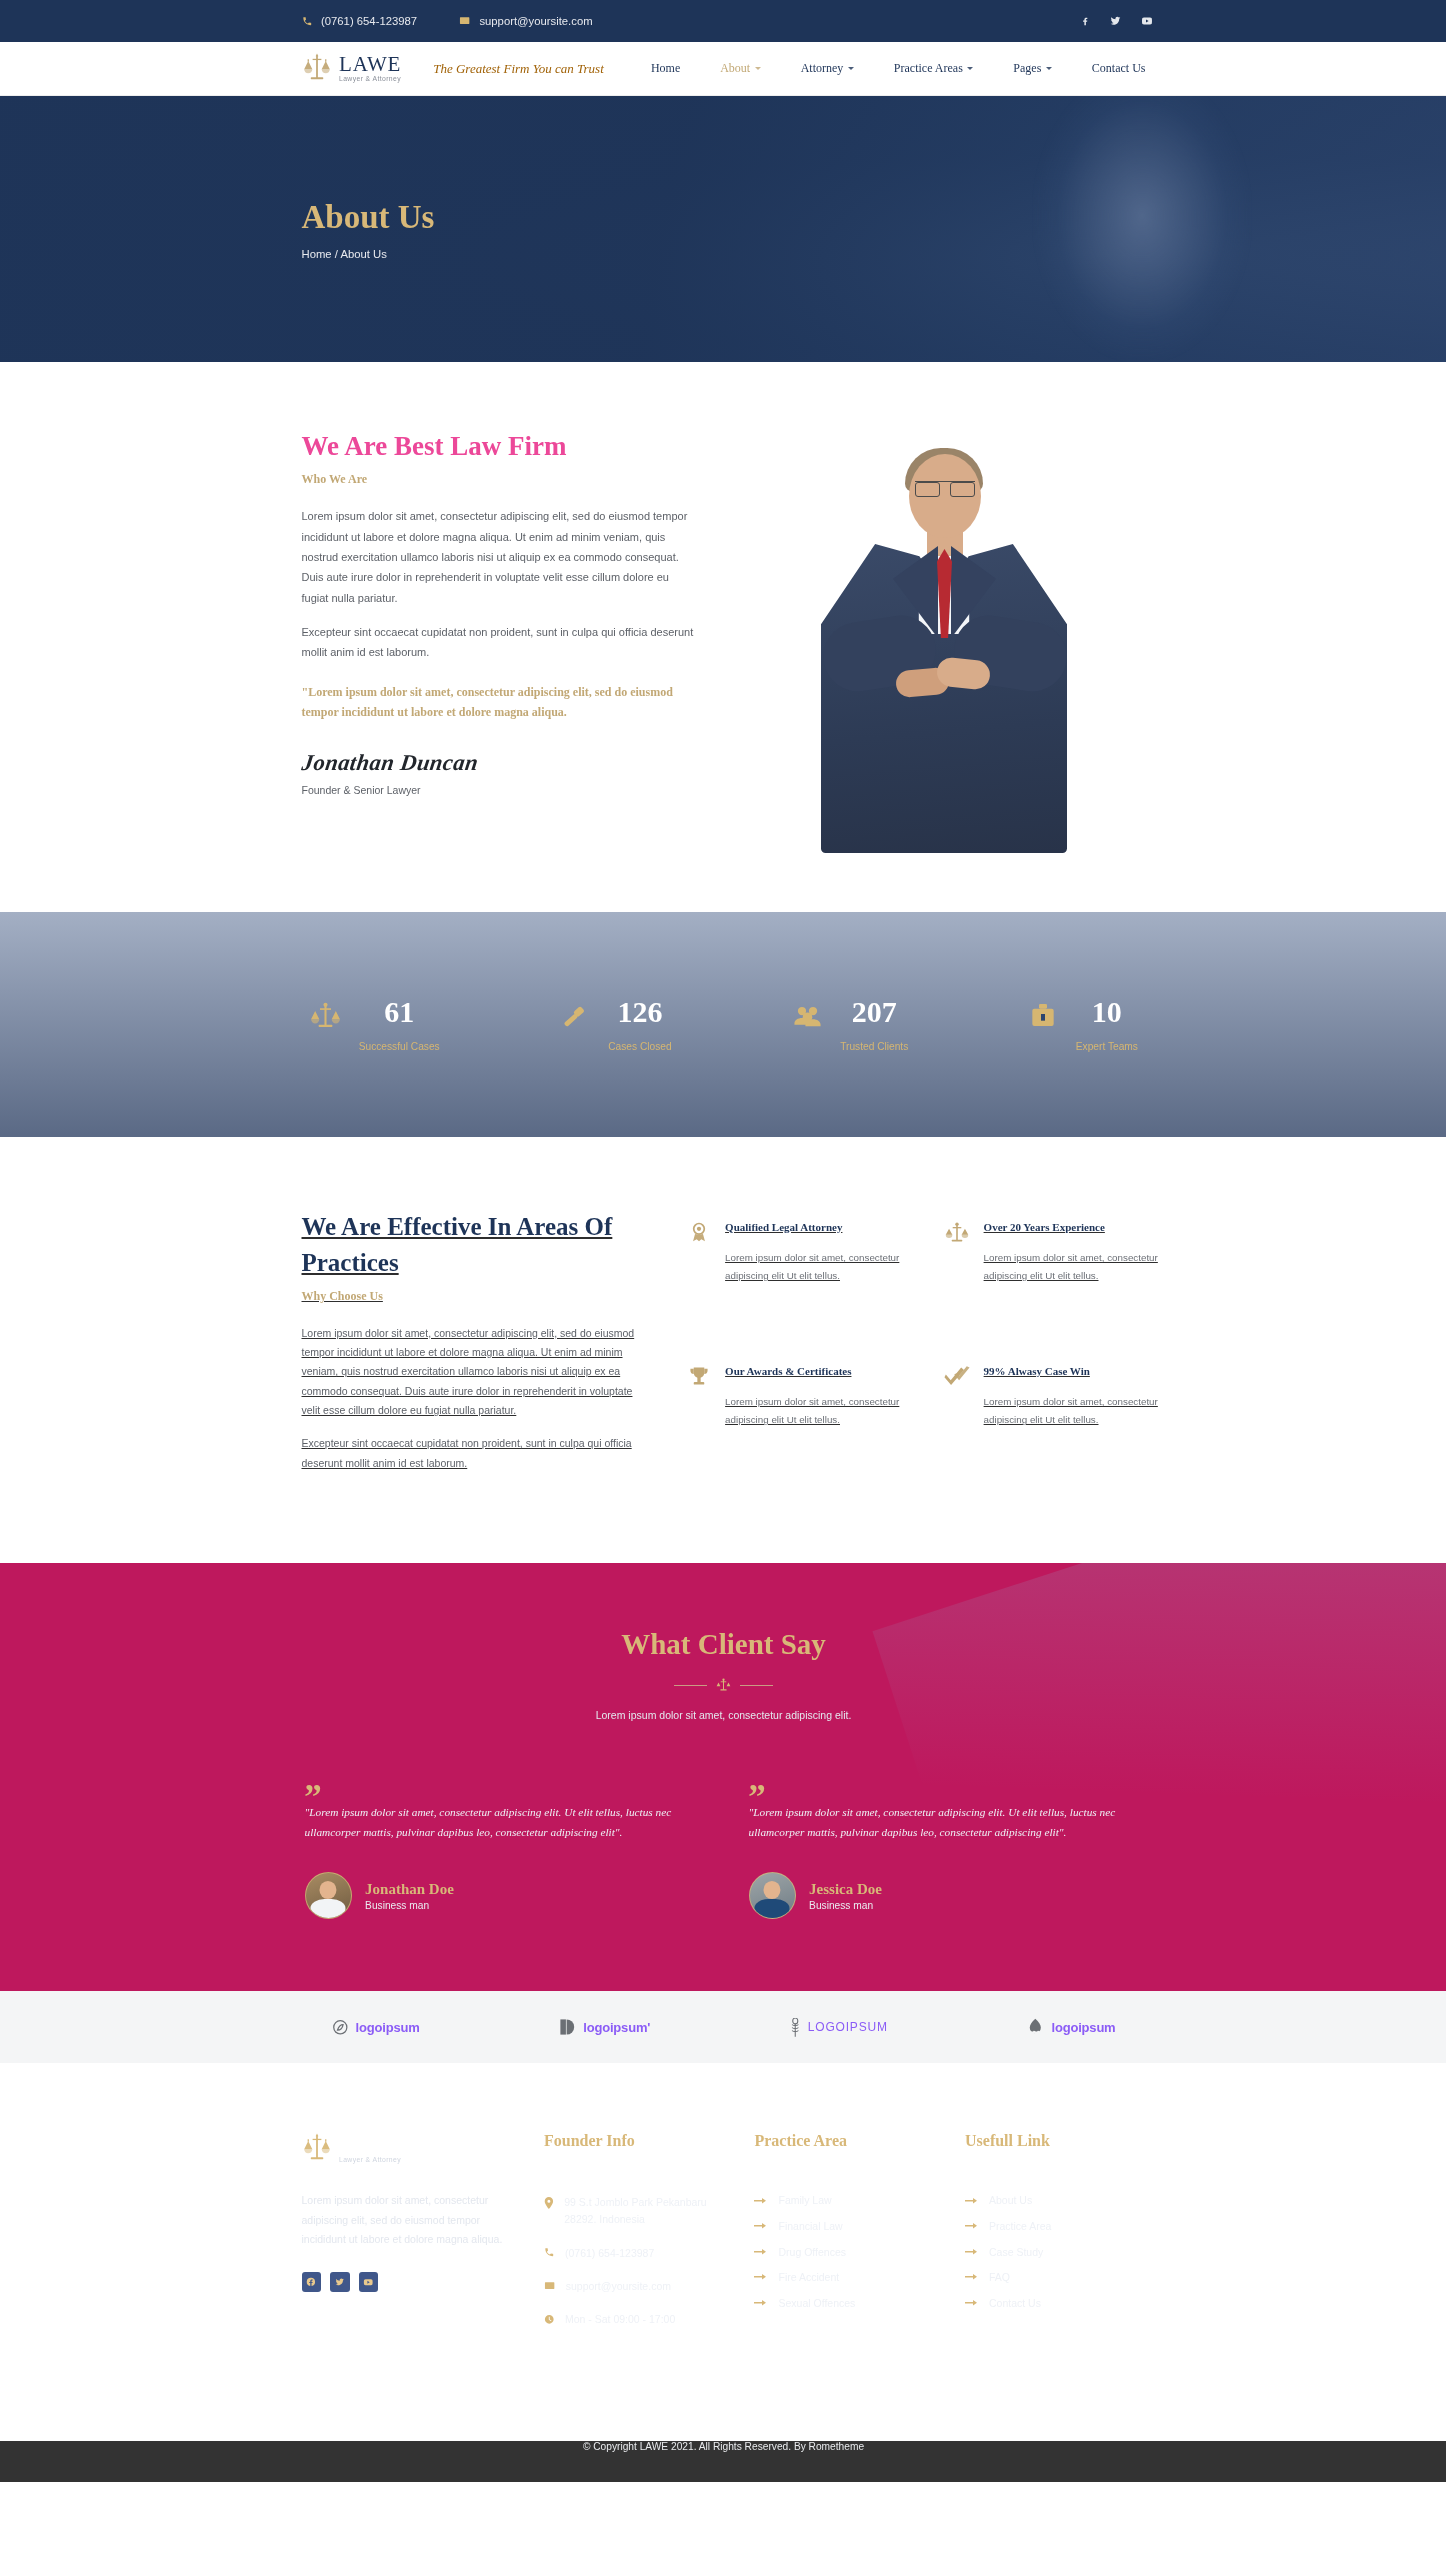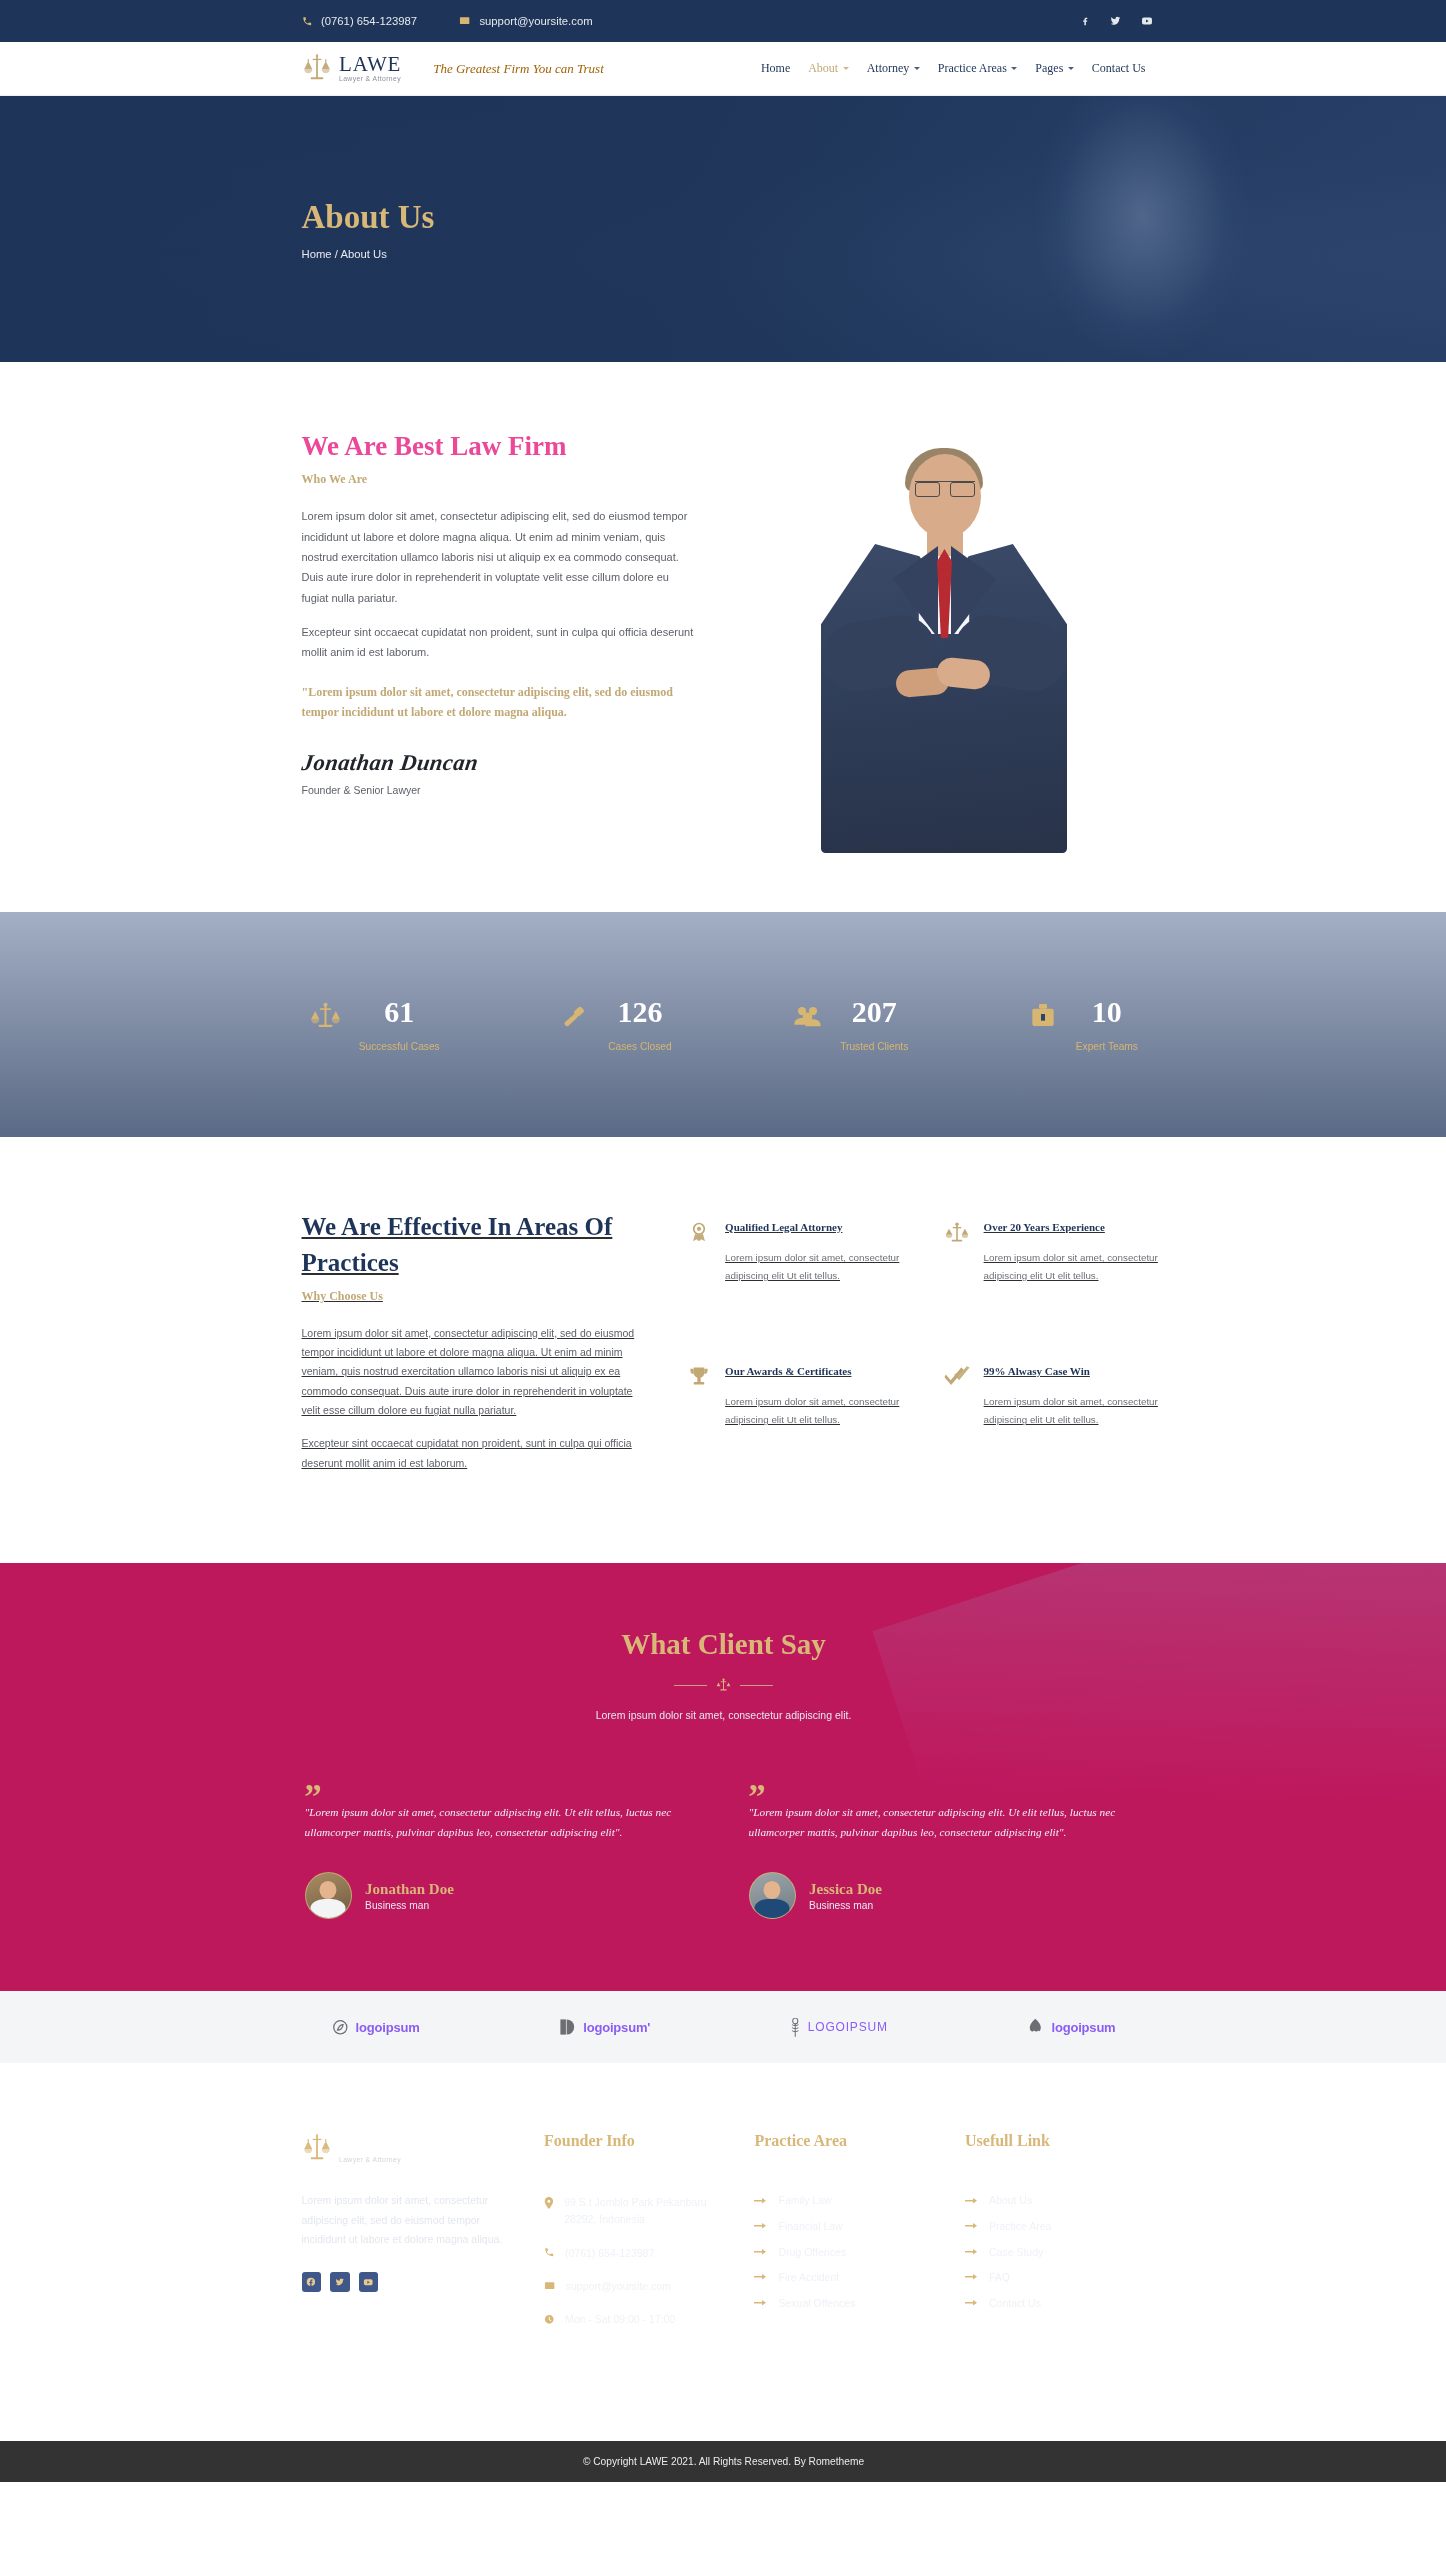--- a/index.html
+++ b/index.html
@@ -38,21 +38,21 @@
     font-size: 21px; letter-spacing: 0.8px; color: #1e3458; font-weight: 400;
   }
   .brand-sub { font-size: 6.8px; color: #8a8f99; letter-spacing: 0.4px; margin-top: 1.5px; }
   .tagline {
     font-family: "Liberation Serif", serif;
     font-style: italic;
     color: #a16207;
     font-size: 13px;
     margin-left: 32px;
   }
-  .mainmenu { display: flex; align-items: center; gap: 18px; margin-left: auto; margin-right: 15px;}
+  .mainmenu { display: flex; align-items: center; gap: 40px; margin-left: auto; margin-right: 15px;}
   .mainmenu a {
     font-family: "Liberation Serif", serif;
     font-size: 12px;
     color: #1e3458;
     text-decoration: none;
     display: inline-flex;
     align-items: center;
     gap: 4.5px;
   }
   .mainmenu a.active { color: #c2a875; }
@@ -245,21 +245,21 @@
   .f-social svg { fill:#e9c98d; }
   .fcol { width: 192px; }
   .fcol h4 { font-family:"Liberation Serif", serif; font-size:16px; font-weight:700; color:#d8b878; }
   .fcol .rule { width: 27px; height:1.5px; background:#ffffff; opacity:.85; margin-top: 16.6px;}
   .contact-list { margin-top: 26px; display:flex; flex-direction:column; gap: 16.6px;}
   .contact-row { display:flex; gap:10.5px; align-items:flex-start; color:#eef1f6; font-size:10.5px; line-height:1.6;}
   .contact-row svg { fill:#d8b878; flex:none; margin-top:2.3px;}
   .link-list { margin-top: 26px; display:flex; flex-direction:column; gap: 13.6px;}
   .link-row { display:flex; gap:12px; align-items:center; color:#eef1f6; font-size:10.5px; text-decoration:none;}
   .link-row svg { fill:#d8b878; flex:none; }
-  .copybar { background:#333333; height: 41px; display:flex; align-items:center; justify-content:center; margin-top: 113px; position:relative;}
+  .copybar { background:#333333; height: 41px; display:flex; justify-content:center; margin-top: 113px; position:relative;}
   .copybar span { color:#e9ebee; font-size:10.2px; }
 </style>
 </head>
 <body>
 
 <div class="topbar">
   <div class="wrap">
     <div class="tb-left">
       <a class="tb-item" href="#" style="text-decoration:none;color:#e7e9ee">
         <svg width="10.5" height="10.5" viewBox="0 0 24 24">

